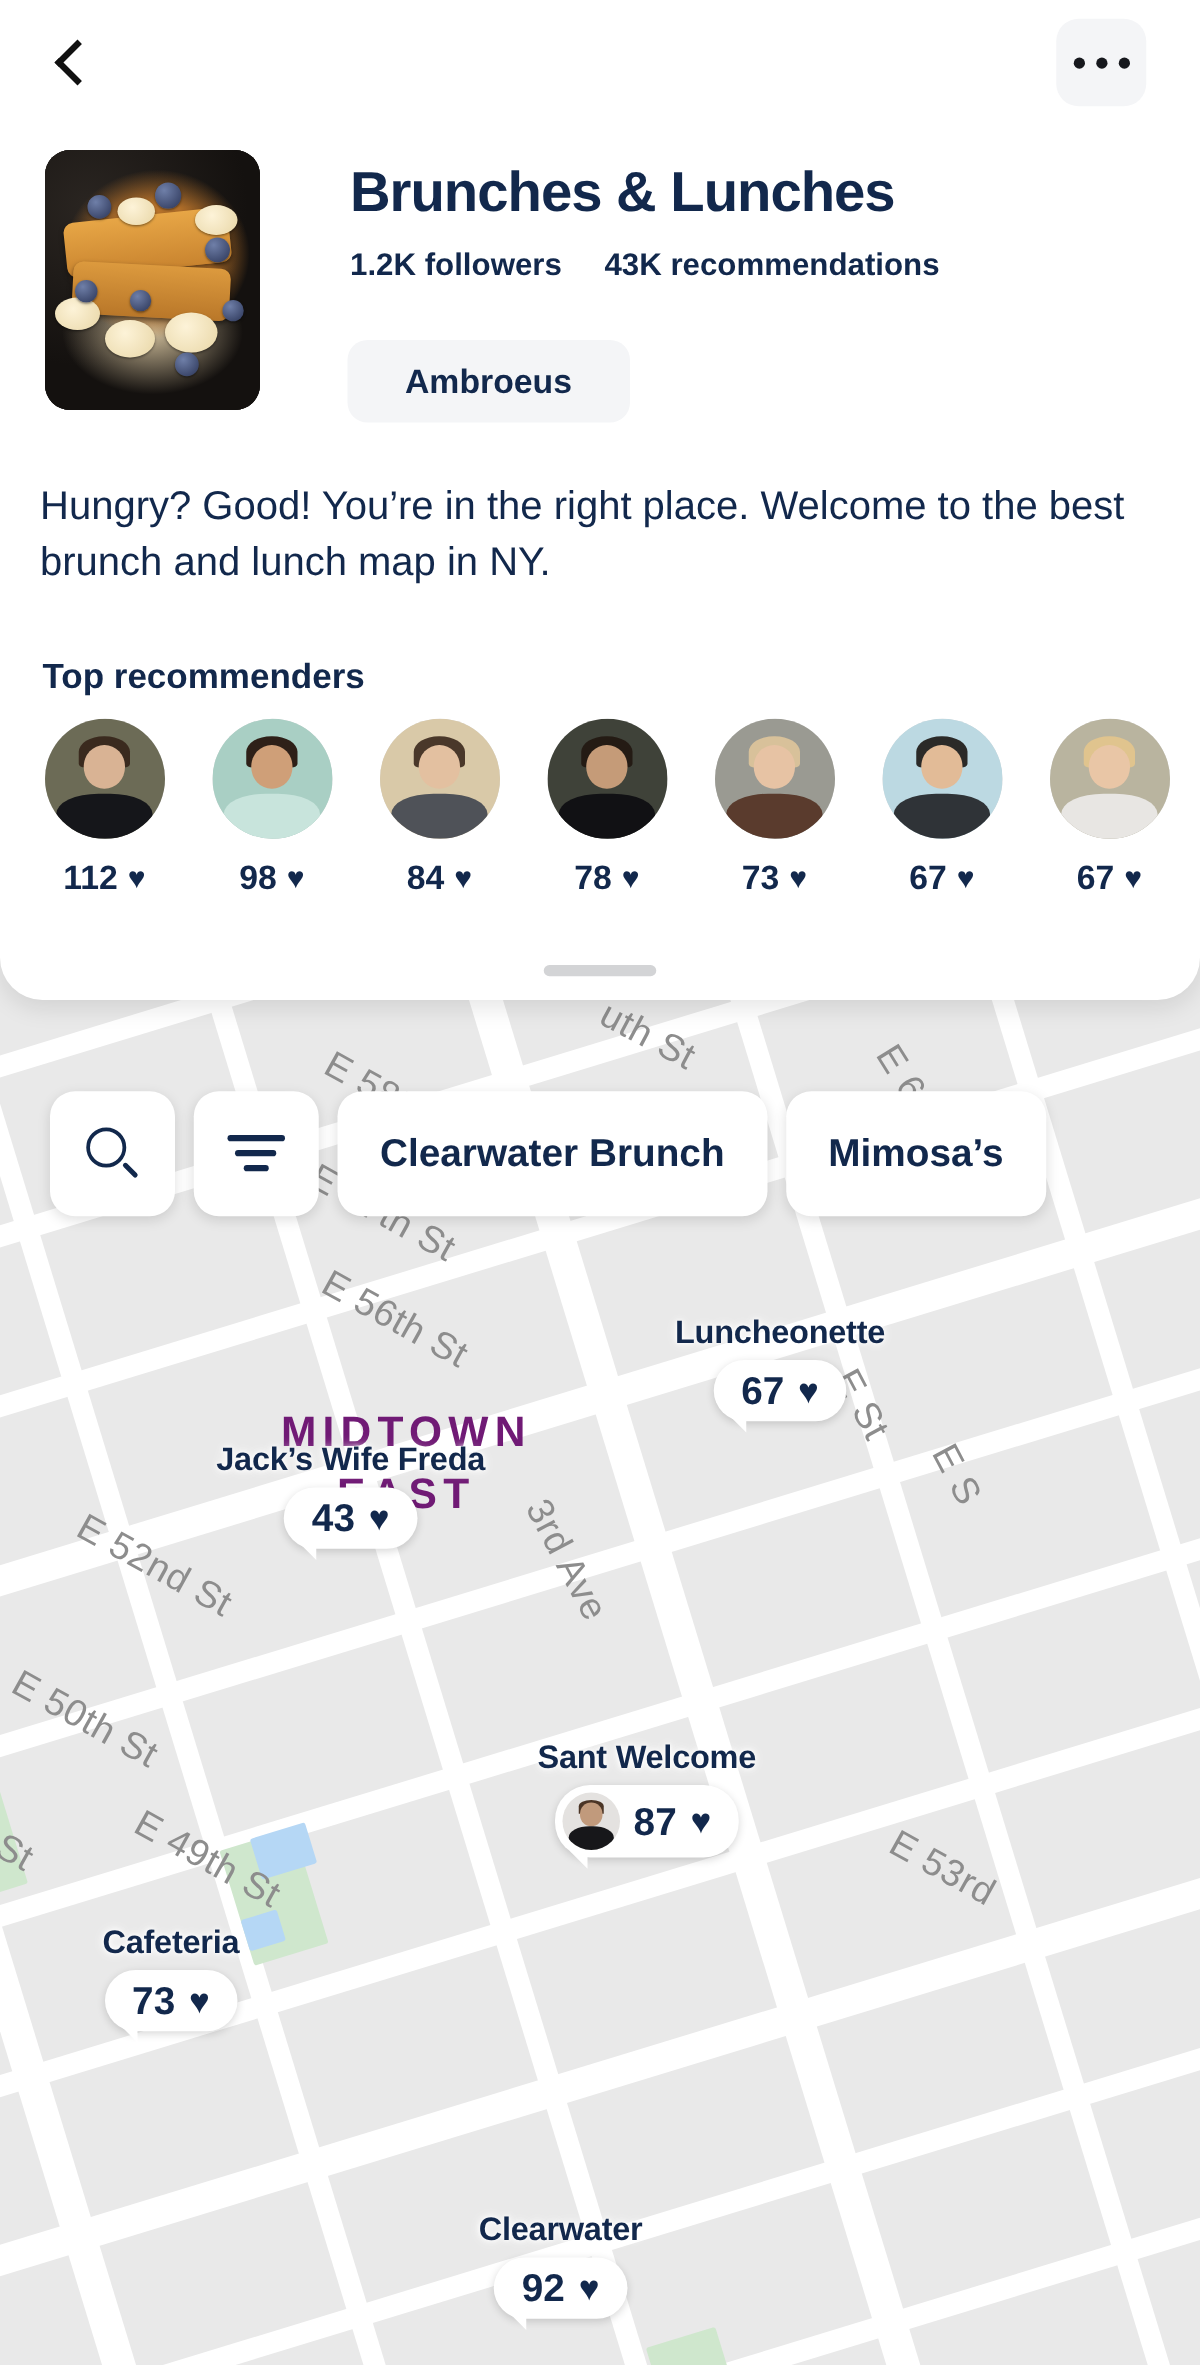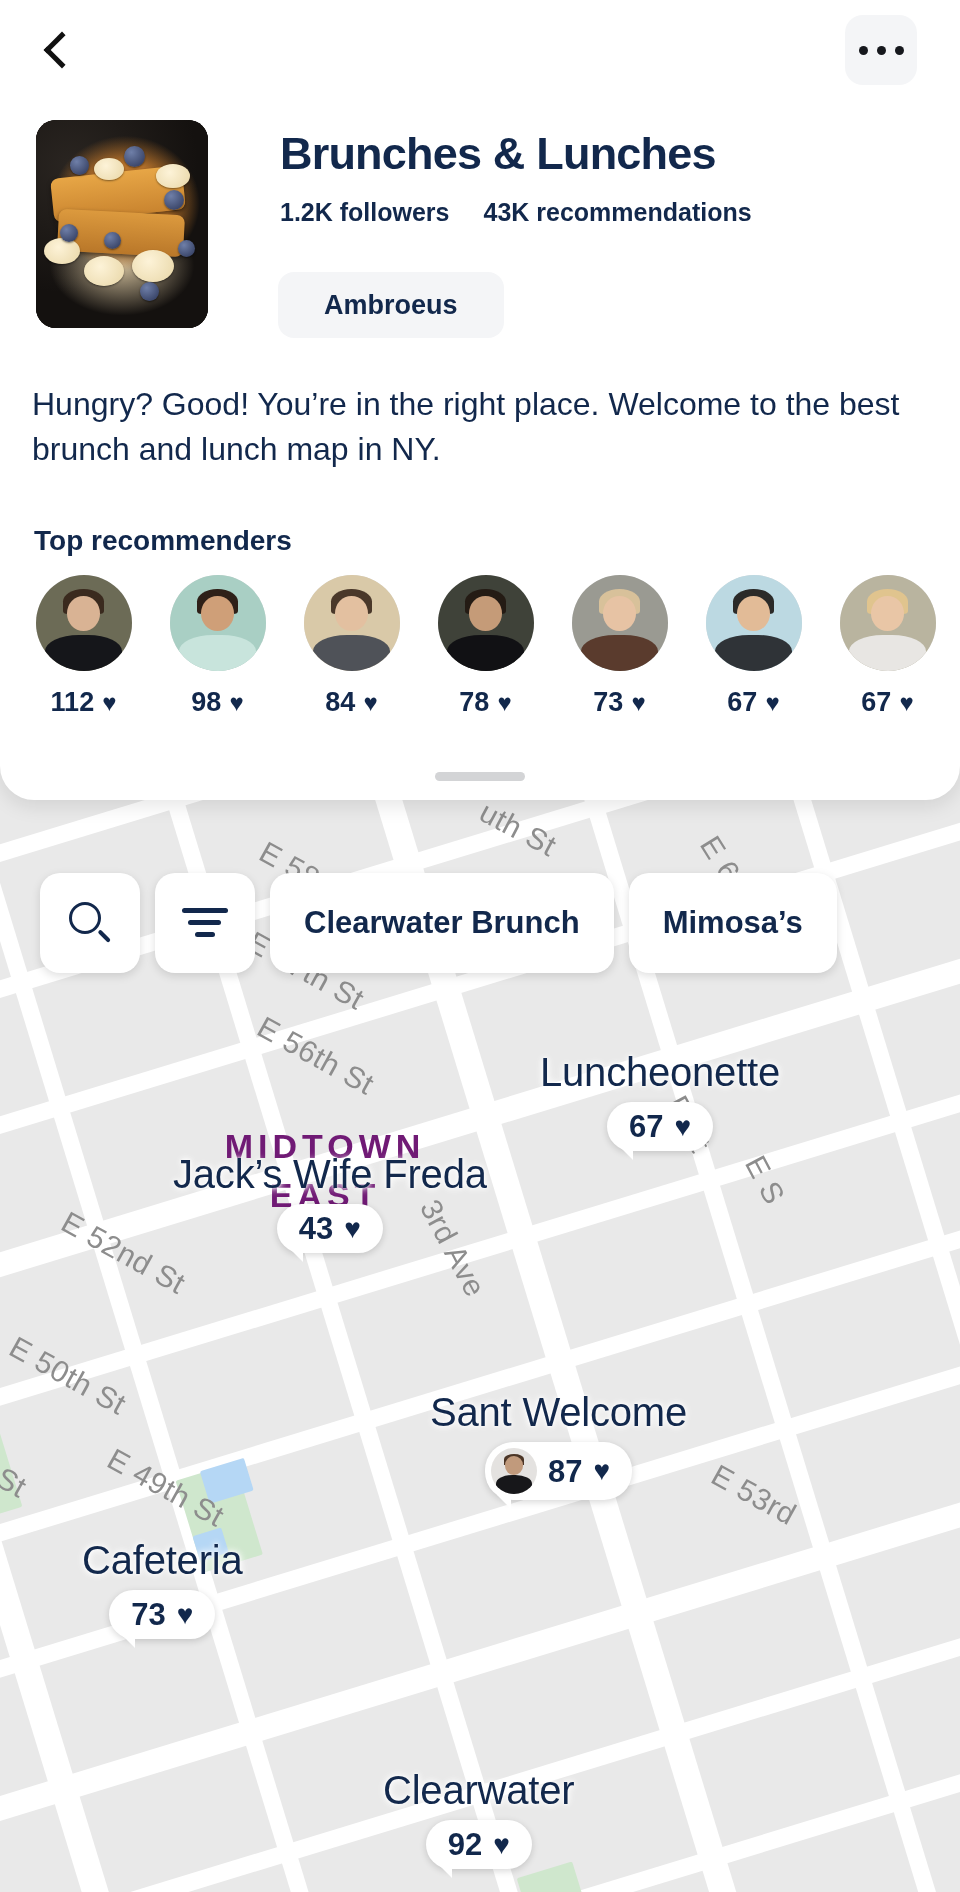--- a/index.html
+++ b/index.html
@@ -55,21 +55,21 @@
     font-size:34px;
     letter-spacing:5px;
     line-height:1.45;
     z-index:2;
     font-weight:700;
   }
 
   
   .poi{ position:absolute; z-index:4; text-align:center; }
   .poi-name{
-    font-size:40px; font-weight:400; color:#12284c;
+    font-size:26px; font-weight:700; color:#12284c;
     white-space:nowrap; letter-spacing:-.2px;
     text-shadow:0 0 6px #fff, 0 0 10px #fff, 0 0 3px #fff;
   }
   .poi-bubble{
     display:inline-flex; align-items:center; justify-content:center;
     gap:11px;
     background:#fff;
     border-radius:28px;
     padding:9px 22px;
     margin-top:7px;

